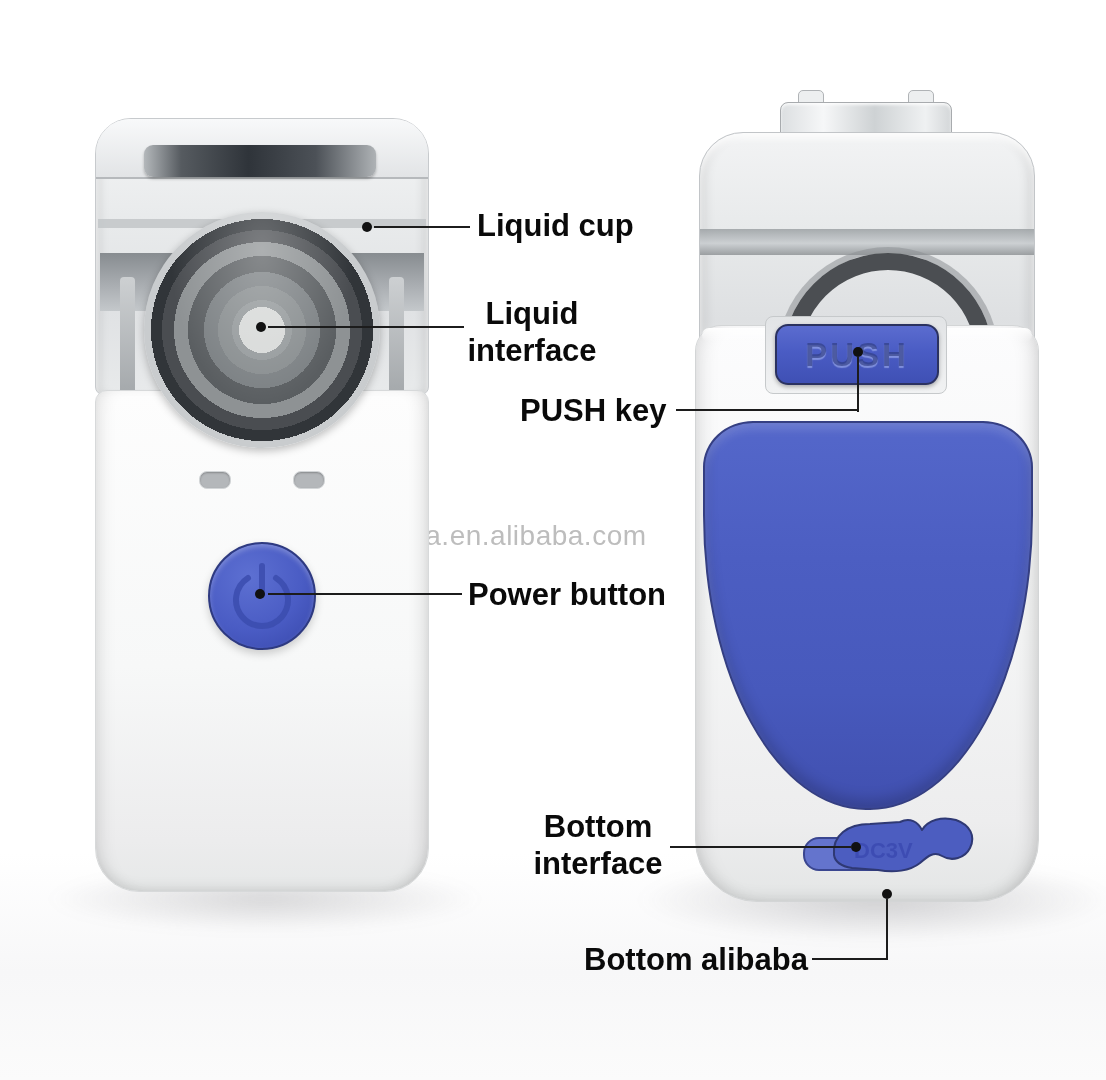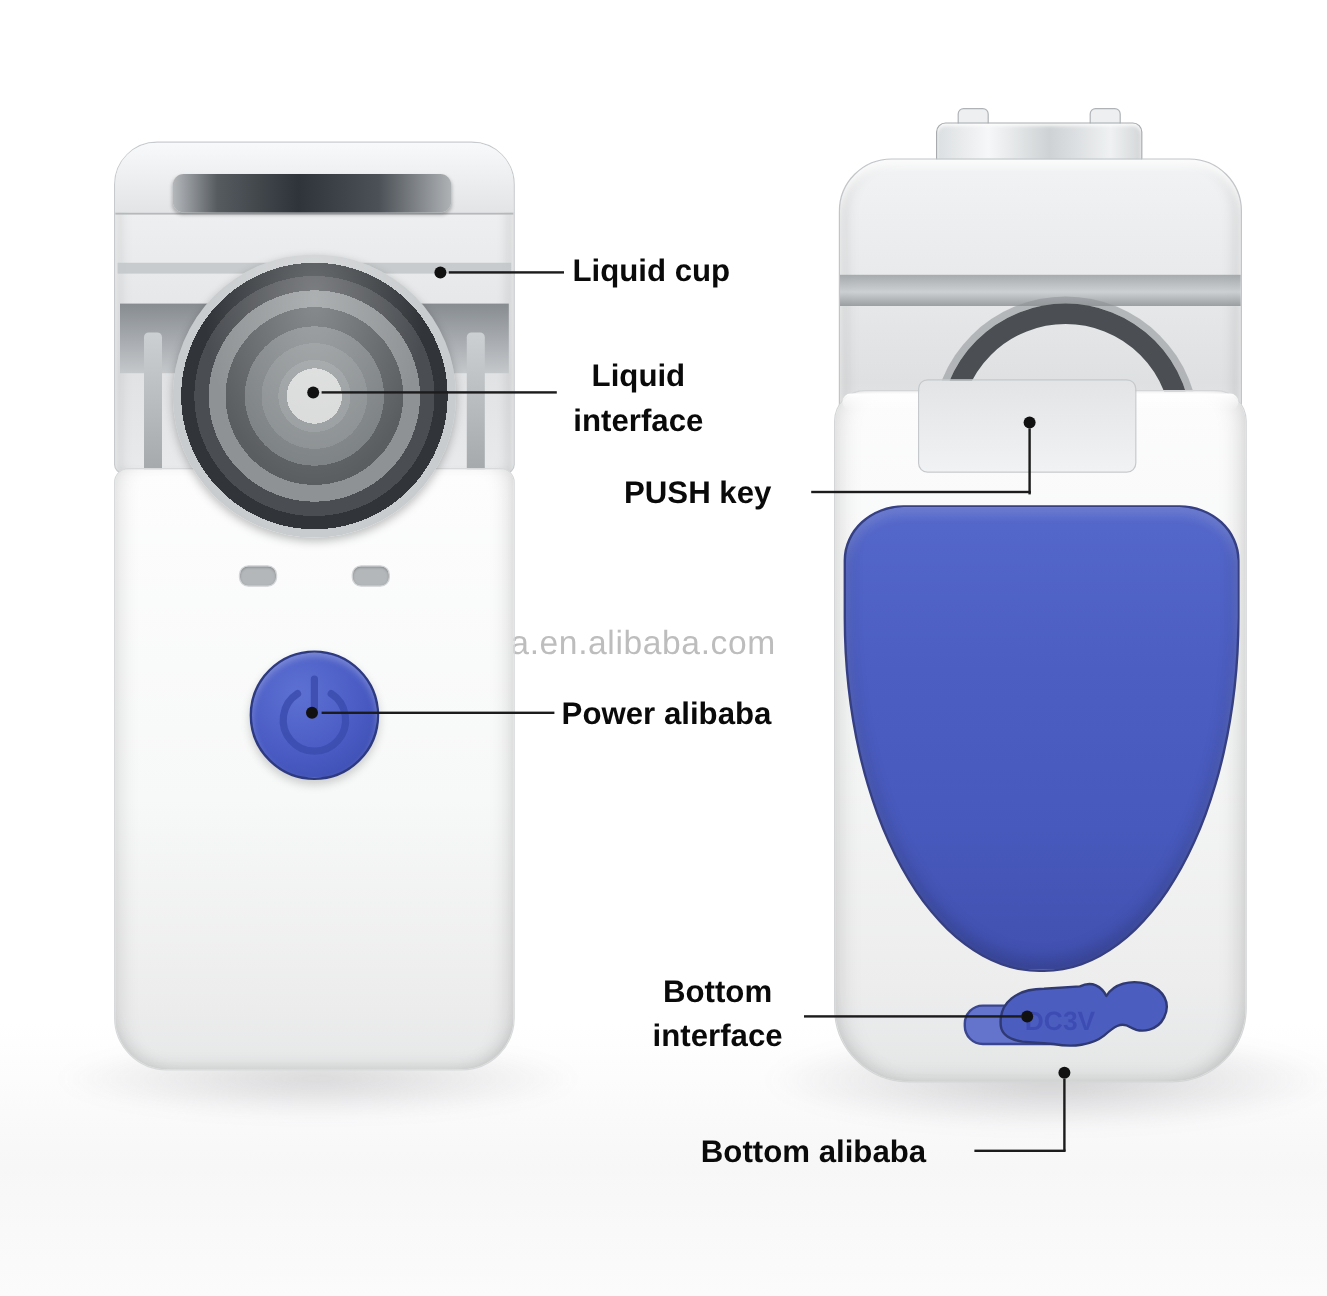--- a/index.html
+++ b/index.html
@@ -3,21 +3,21 @@
 <meta charset="utf-8">
 <style>
   html,body{margin:0;padding:0;background:#fff;}
   .canvas{position:relative;width:1106px;height:1080px;background:linear-gradient(180deg,#ffffff 0%,#ffffff 79%,#f7f7f8 90%,#fbfbfb 100%);overflow:hidden;font-family:"Liberation Sans",sans-serif;}
   .abs{position:absolute;}
 
   
   .dot{position:absolute;width:10px;height:10px;border-radius:50%;background:#111;}
   .hline{position:absolute;height:2px;background:#1c1c1c;}
   .vline{position:absolute;width:2px;background:#1c1c1c;}
-  .lbl{position:absolute;font-size:26px;font-weight:bold;color:#0a0a0a;line-height:37px;white-space:nowrap;}
+  .lbl{position:absolute;font-size:31px;font-weight:bold;color:#0a0a0a;line-height:37px;white-space:nowrap;}
   .lbl.wrap{white-space:normal;text-align:center;}
 
   .watermark{position:absolute;left:332px;top:520px;font-size:28px;color:#bdbdbd;letter-spacing:.5px;}
 
   
   .shadow{position:absolute;border-radius:50%;filter:blur(6px);}
   .sh-front{left:45px;top:866px;width:440px;height:66px;background:radial-gradient(ellipse at center,rgba(90,90,95,.22),rgba(255,255,255,0) 70%);}
   .sh-back{left:635px;top:858px;width:480px;height:84px;background:radial-gradient(ellipse at center,rgba(85,85,92,.26),rgba(255,255,255,0) 70%);}
 
   
@@ -94,20 +94,23 @@
     <div class="bd-nub bd-nub1"></div>
     <div class="bd-nub bd-nub2"></div>
     <div class="bd-latchbar"></div>
     <div class="bd-latchblock"></div>
     <div class="bd-cup">
       <div class="bd-seam"></div>
       <div class="bd-ring"></div>
     </div>
     <div class="bd-body"></div>
     <div class="bd-recess"></div>
+    <div class="bd-push">
+      <span>PUSH</span>
+    </div>
     <div class="bd-pad"></div>
     <svg class="bd-plug" viewBox="0 0 180 62">
       <rect x="2" y="23" width="96" height="32" rx="15" fill="#6474cd" stroke="#3a4690" stroke-width="2"></rect>
       <path d="M32,40 C30,20 46,9 68,9 L98,7 C108,2 116,7 120,15 C126,5 140,1 154,5 C168,10 174,21 168,33 C163,43 150,47 140,41 C132,36 126,41 118,48 C108,56 92,58 76,55 L50,53 C38,51 33,47 32,40 Z" fill="#4c5dc0" stroke="#2f3974" stroke-width="2" stroke-linejoin="round"></path>
       <text x="52" y="43" font-size="22" font-weight="bold" fill="#3a49b0" opacity="0.8">DC3V</text>
     </svg>
   </div>
 
   <div>
     <div class="dot" style="left:362px;top:222px;"></div>
@@ -124,21 +127,21 @@
   <div>
     <div class="dot" style="left:853px;top:347px;"></div>
     <div class="vline" style="left:857px;top:357px;height:55px;"></div>
     <div class="hline" style="left:676px;top:409px;width:183px;"></div>
     <div class="lbl" style="left:520px;top:392px;text-align:right;">PUSH key</div>
   </div>
 
   <div>
     <div class="dot" style="left:255px;top:589px;"></div>
     <div class="hline" style="left:268px;top:593px;width:194px;"></div>
-    <div class="lbl" style="left:468px;top:576px;">Power alibaba</div>
+    <div class="lbl" style="left:468px;top:576px;">Power button</div>
   </div>
 
   <div>
     <div class="dot" style="left:851px;top:842px;"></div>
     <div class="hline" style="left:670px;top:846px;width:182px;"></div>
     <div class="lbl wrap" style="left:527px;top:808px;width:142px;">Bottom interface</div>
   </div>
 
   <div>
     <div class="dot" style="left:882px;top:889px;"></div>

